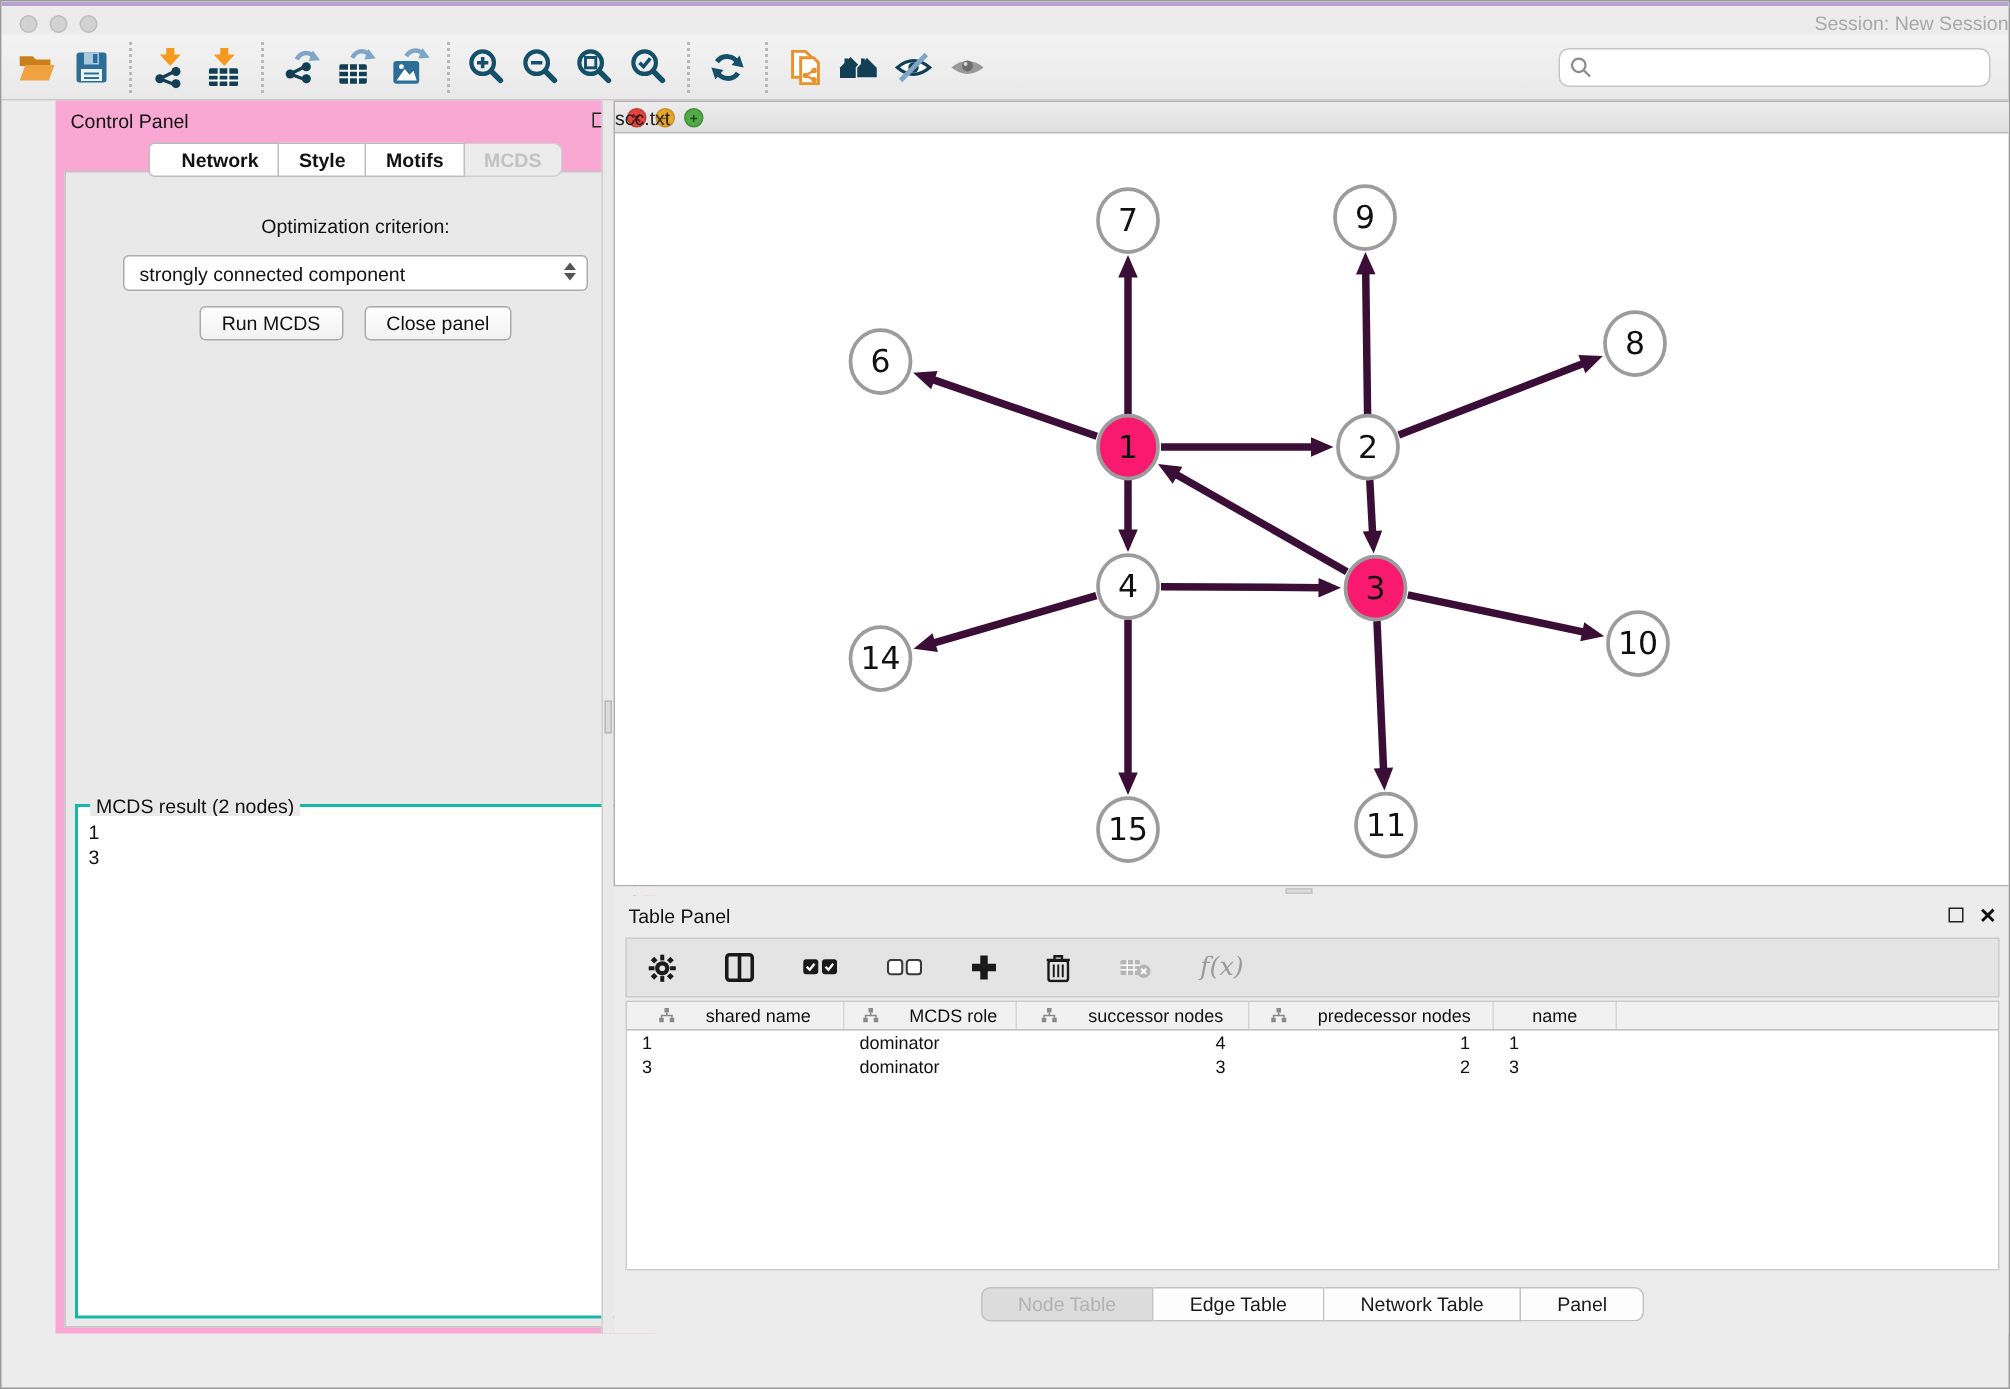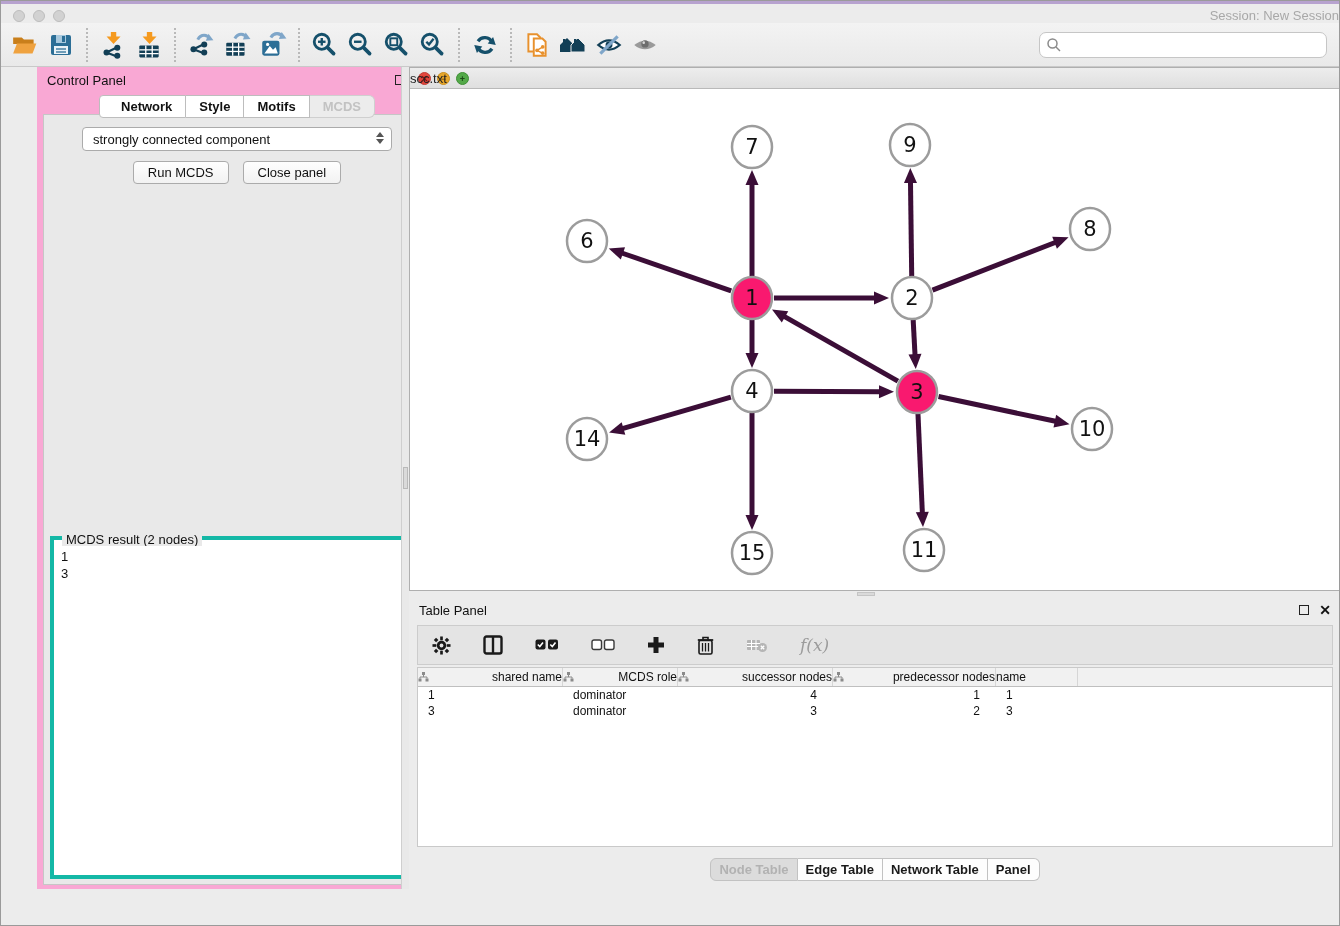--- a/index.html
+++ b/index.html
@@ -32,21 +32,21 @@
   .cp-tab.active{background:#ECECEC;color:#C2C2C2;border-color:#CFCFCF;border-radius:0 6px 6px 0;}
   #cp-body{position:absolute;left:6px;right:6px;top:47px;bottom:4px;background:#E9E9E9;border:1px solid #C6C6C6;}
   #opt-label{text-align:center;font-size:13px;color:#111;margin-top:28px;}
   #criterion-select{position:relative;margin:12px auto 0 auto;width:310px;height:24px;background:#fff;border:1px solid #ABABAB;border-radius:4px;font-size:13px;display:flex;align-items:center;padding:0 24px 0 10px;color:#111;}
   #criterion-stepper{position:absolute;right:7px;top:4px;display:flex;flex-direction:column;gap:2px;}
   #criterion-stepper i{display:block;width:0;height:0;border-left:4px solid transparent;border-right:4px solid transparent;}
   #criterion-stepper i.up{border-bottom:5px solid #555;}
   #criterion-stepper i.down{border-top:5px solid #555;}
   #cp-buttons{display:flex;justify-content:center;gap:14px;margin-top:10px;}
   .cp-btn{height:23px;padding:0 14px;background:linear-gradient(#FEFEFE,#F2F2F2);border:1px solid #ABABAB;border-radius:4px;font-size:13px;color:#111;display:flex;align-items:center;}
-  #mcds-fieldset{position:absolute;left:6px;right:6px;top:421px;bottom:5px;border:4px solid #14b8a6;background:#fff;}
+  #mcds-fieldset{position:absolute;left:6px;right:6px;top:421px;bottom:5px;border:2px solid #14b8a6;background:#fff;}
   #mcds-legend{position:absolute;left:8px;top:-8px;background:#E9E9E9;padding:0 4px;font-size:13px;color:#111;}
   #mcds-list{position:absolute;left:1px;top:6px;right:14px;bottom:1px;background:#fff;font-size:13px;color:#111;padding:2px 6px;overflow:hidden;}
   .mcds-item{line-height:17px;}
   #mcds-scroll{position:absolute;right:1px;top:6px;width:13px;bottom:1px;background:#EFEFEF;border-left:1px solid #DDD;}
   
   #v-split{position:absolute;left:400px;top:66px;width:8px;height:822px;background:#E9E9E9;border-left:1px solid #CFCFCF;}
   #v-split .grip{position:absolute;left:1px;top:400px;width:5px;height:22px;background:#DADADA;border:1px solid #B9B9B9;}
   #h-split{position:absolute;left:408px;top:590px;width:932px;height:6px;background:#ECECEC;}
   #h-split .grip{position:absolute;left:448px;top:1px;width:18px;height:4px;background:#DADADA;border:1px solid #C5C5C5;}
   
@@ -56,28 +56,28 @@
   #net-title{position:absolute;left:0;right:0;top:3px;text-align:left;font-size:13px;color:#222;}
   #graph-svg{display:block;}
   #graph-svg text{font-family:"DejaVu Sans",sans-serif;font-size:21px;fill:#111;}
   
   #table-panel{position:absolute;left:408px;top:596px;width:932px;height:292px;background:#ECECEC;}
   #tp-toolbar{margin:2px 8px 0 8px;height:40px;background:#E4E4E4;border:1px solid #CCCCCC;display:flex;align-items:center;gap:32px;padding-left:14px;}
   .tp-icon{display:flex;align-items:center;justify-content:center;}
   #fx-label{font-family:"DejaVu Serif",serif;font-style:italic;font-size:17px;color:#9B9B9B;}
   #table-box{position:absolute;left:8px;right:8px;top:70px;bottom:42px;background:#fff;border:1px solid #C9C9C9;overflow:hidden;}
   #table-header{display:flex;height:19px;border-bottom:1px solid #BFBFBF;background:#F1F1F1;}
-  .th{display:flex;align-items:center;justify-content:space-between;gap:20px;font-size:12px;color:#111;border-right:1px solid #D6D6D6;height:100%;}
+  .th{display:flex;align-items:center;justify-content:center;gap:20px;font-size:12px;color:#111;border-right:1px solid #D6D6D6;height:100%;}
   .th svg{flex:0 0 auto;}
   .tr{display:flex;height:16px;}
   .td{font-size:12px;color:#111;line-height:16px;padding-left:10px;}
   .td.right{text-align:right;padding-right:16px;padding-left:0;}
   
   #tp-tabs{position:absolute;left:0;right:0;bottom:8px;display:flex;justify-content:center;}
-  .tp-tab{padding:3px 8px;font-size:13px;font-weight:700;background:#FDFDFD;border:1px solid #C2C2C2;border-left:none;color:#1a1a1a;margin-top:32px;}
+  .tp-tab{padding:3px 24px;font-size:13px;font-weight:400;background:#FDFDFD;border:1px solid #C2C2C2;border-left:none;color:#1a1a1a;margin-top:32px;}
   .tp-tab.first{border-left:1px solid #C2C2C2;border-radius:6px 0 0 6px;}
   .tp-tab.last{border-radius:0 6px 6px 0;}
   .tp-tab.active{background:#DCDCDC;color:#B2B2B2;}
   
   #status-bar{position:absolute;left:0;bottom:0;width:100%;height:38px;background:#ECECEC;border-top:1px solid #C6C6C6;}
   #status-left-btn{position:absolute;left:10px;top:7px;width:28px;height:24px;background:#fff;border:1px solid #BDBDBD;border-radius:3px;display:flex;align-items:center;justify-content:center;}
   #memory-btn{position:absolute;right:8px;top:6px;height:25px;padding:0 10px;background:linear-gradient(#FDFDFD,#EFEFEF);border:1px solid #B9B9B9;border-radius:4px;display:flex;align-items:center;gap:6px;font-size:13px;color:#111;}
   #memory-dot{width:12px;height:12px;border-radius:50%;background:#1C9C3C;}
 </style>
 </head>
@@ -261,20 +261,21 @@
       <span class="win-float"></span>
       <span class="win-close">✕</span>
     </div>
     <div id="cp-tabs">
       <span class="cp-tab first">Network</span>
       <span class="cp-tab">Style</span>
       <span class="cp-tab">Motifs</span>
       <span class="cp-tab active">MCDS</span>
     </div>
     <div id="cp-body">
+      <div id="opt-label">Optimization criterion:</div>
       <div id="criterion-select">
         <span>strongly connected component</span>
         <span id="criterion-stepper">
             <i class="up"></i>
             <i class="down"></i>
           </span>
       </div>
       <div id="cp-buttons">
         <div class="cp-btn">Run MCDS</div>
         <div class="cp-btn">Close panel</div>

